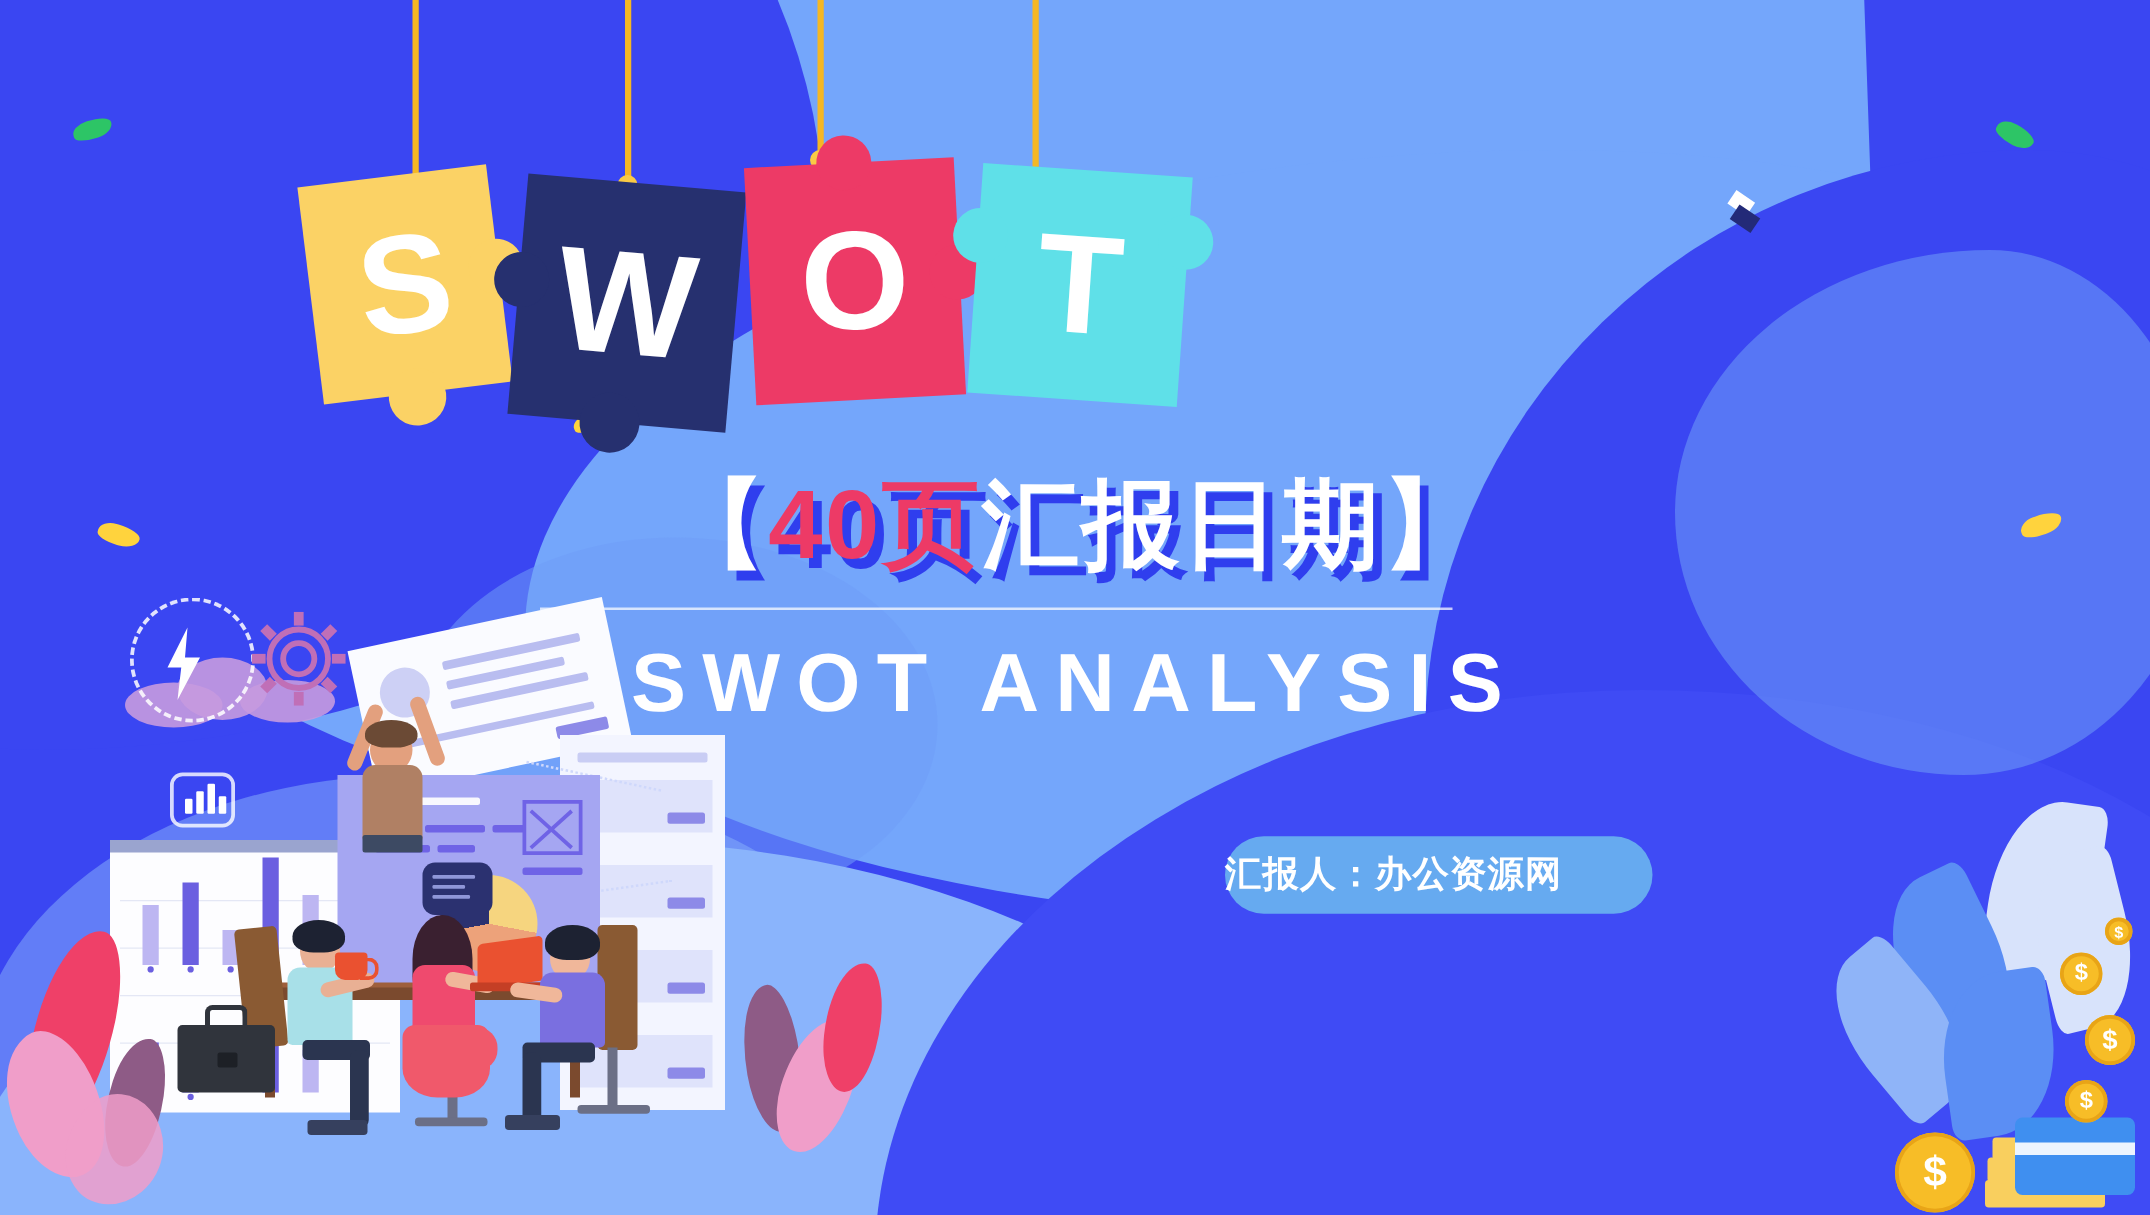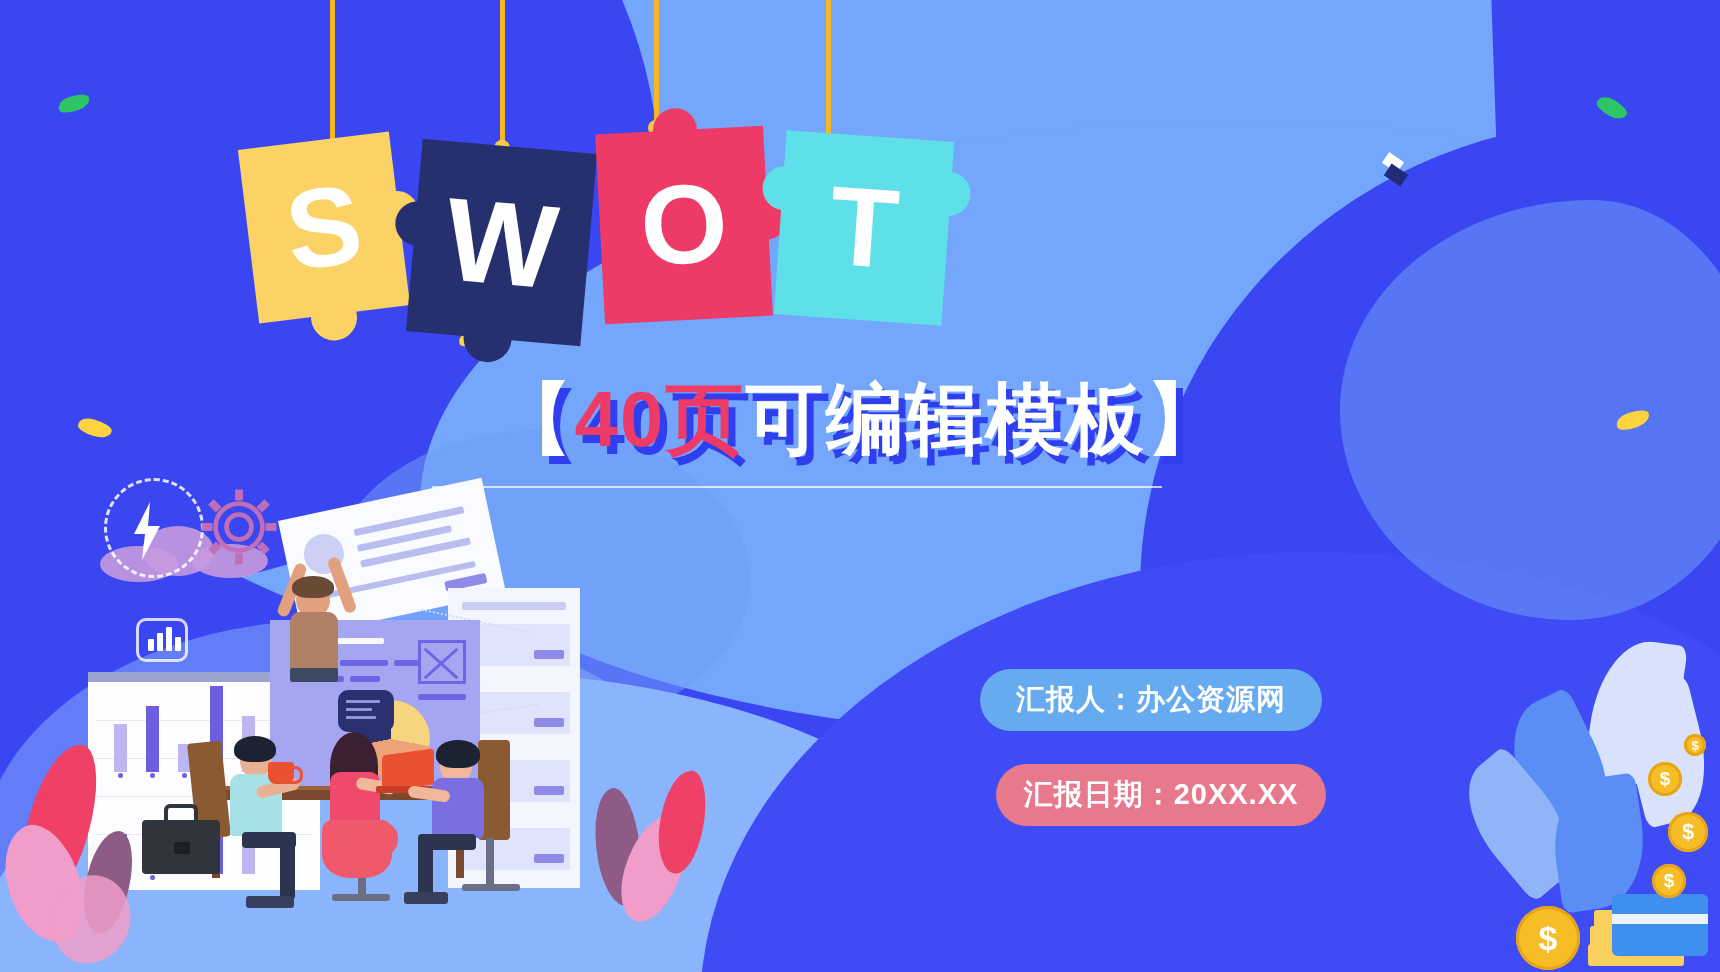--- a/index.html
+++ b/index.html
@@ -131,21 +131,21 @@
   }
 
   .eng-title{
     position:absolute; left:0; right:0; top:508px;
     text-align:center; white-space:nowrap;
     color:#fff; font-size:66px; font-weight:bold; letter-spacing:13px;
   }
 
   
   .badge{
-    position:absolute; display:flex; align-items:center; justify-content:center;
+    position:absolute; display:flex; align-items:center; 
     color:#fff; font-weight:bold; white-space:nowrap;
     border-radius:999px;
   }
   #badge-presenter{
     left:980px; top:669px; width:342px; height:62px;
     background:#66aaf0; font-size:29px; letter-spacing:1px;
   }
   #badge-date{
     left:996px; top:764px; width:330px; height:62px;
     background:#e8798d; font-size:29px; letter-spacing:1px;
@@ -326,31 +326,29 @@
 
   <div class="piece" id="piece-t">
     <div class="pz-body"></div>
     <div class="tab t-left"></div>
     <div class="tab t-right"></div>
     <span class="glyph" style="position:relative">T</span>
   </div>
 
 
   <div class="subtitle">
-    <span class="brk">【</span><span class="pages">40页</span><span class="rest">可编辑模板】</span>
+    <span class="brk">【</span><span class="pages">40页</span><span class="rest">汇报日期】</span>
   </div>
 
   <div class="divider"></div>
 
+  <div class="eng-title">SWOT  ANALYSIS</div>
 
   <div class="badge" id="badge-presenter">
     <span>汇报人：办公资源网</span>
-  </div>
-  <div class="badge" id="badge-date">
-    <span>汇报日期：20XX.XX</span>
   </div>
 
   <div class="ill" id="cloud">
     <div class="puff" style="left:0;top:24px;width:78px;height:36px;"></div>
     <div class="puff" style="left:42px;top:4px;width:72px;height:50px;"></div>
     <div class="puff" style="left:92px;top:22px;width:76px;height:34px;"></div>
   </div>
   <div id="boltring"></div>
   <svg id="bolt" viewBox="0 0 34 62">
     <path d="M20 2 L4 34 H15 L12 60 L30 26 H18 Z" fill="#fff"></path>

